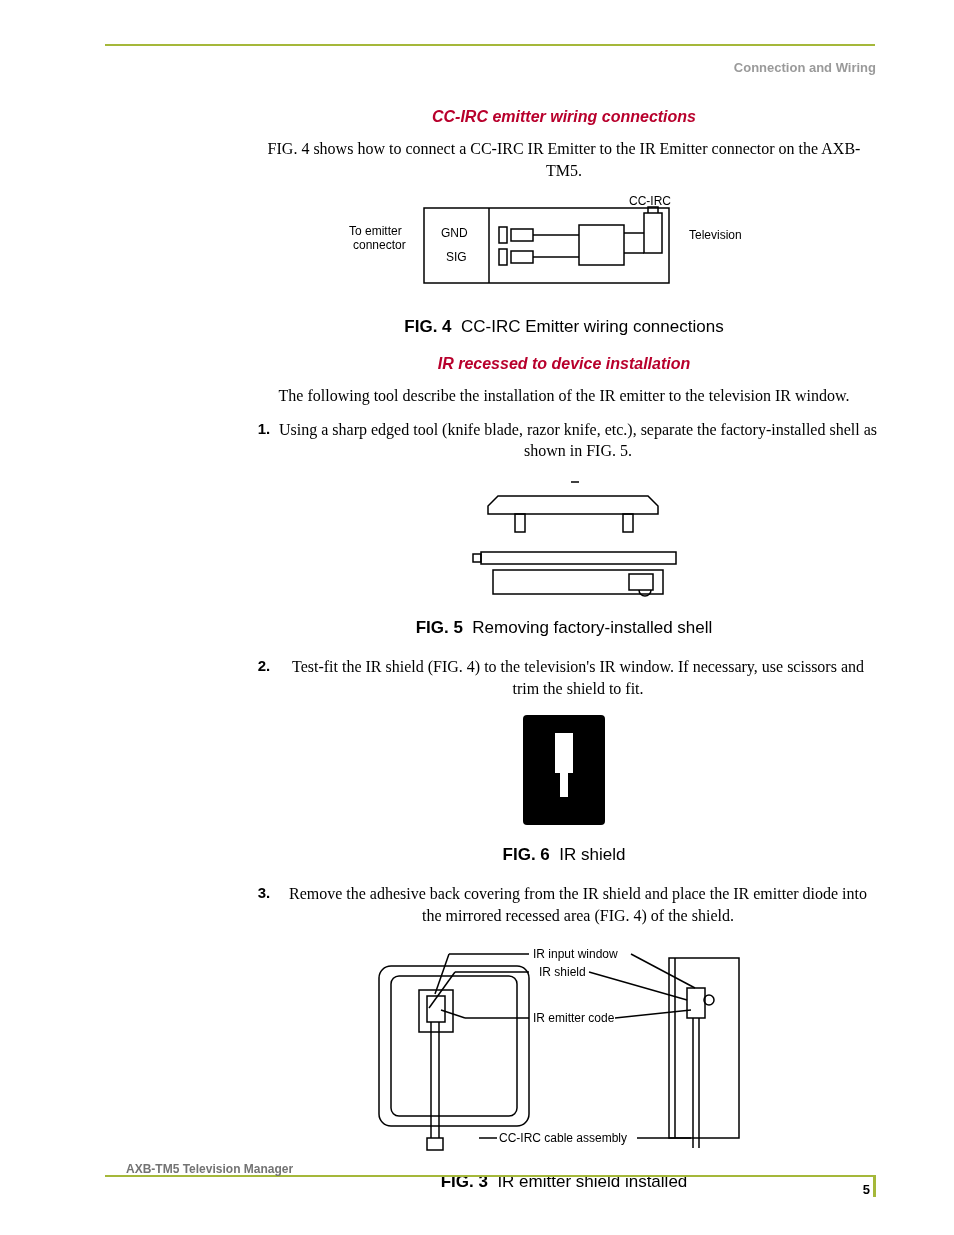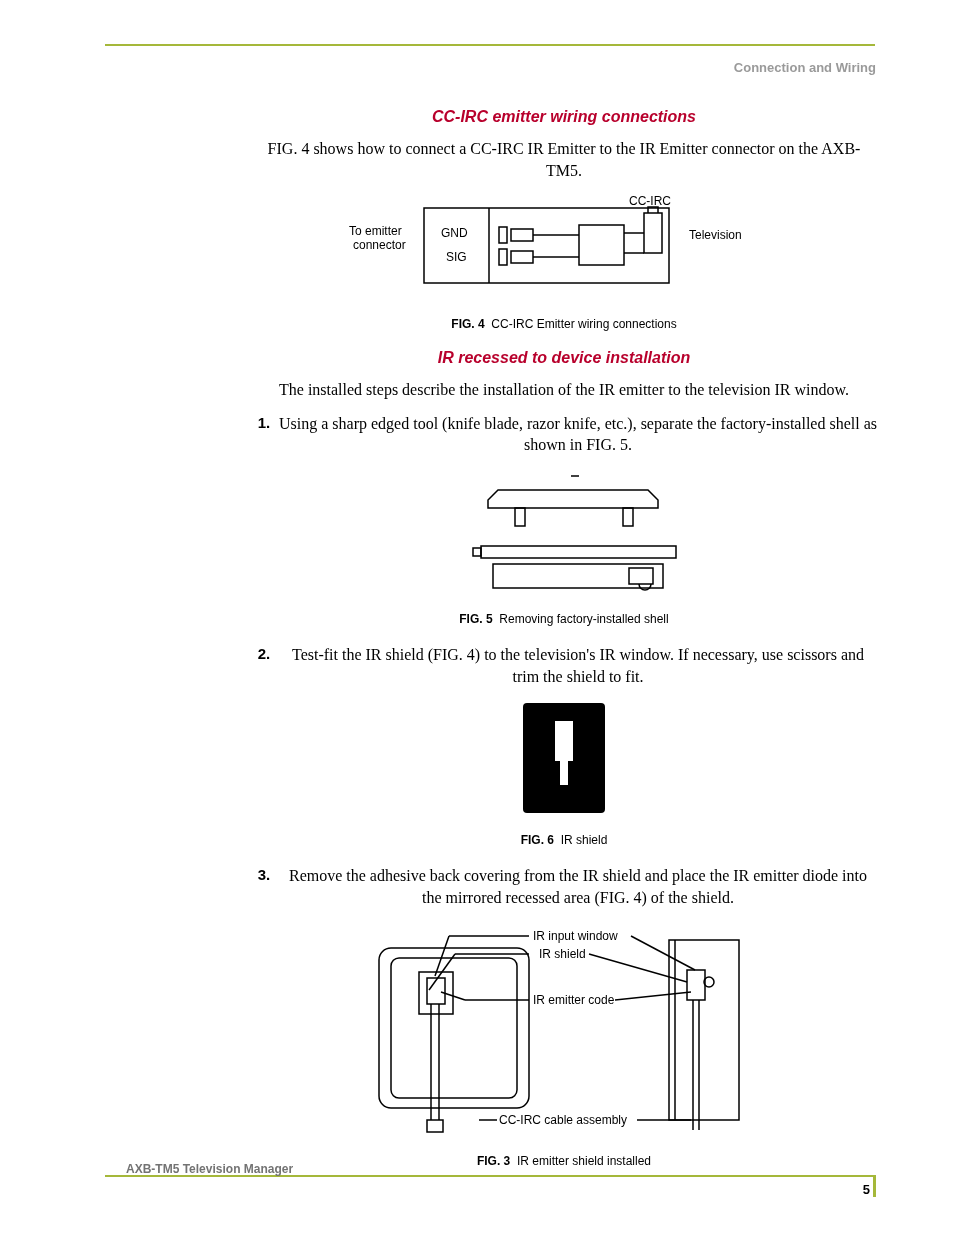--- a/index.html
+++ b/index.html
@@ -5,21 +5,21 @@
   * { box-sizing: border-box; margin: 0; padding: 0; }
   html, body { width: 954px; height: 1235px; background: #fff; font-family: "Times New Roman", Times, serif; color: #000; }
   .page { position: relative; width: 954px; height: 1235px; }
   .top-rule { position: absolute; left: 105px; top: 44px; width: 770px; height: 2px; background: #a5b83a; }
   .bottom-rule { position: absolute; left: 105px; top: 1175px; width: 770px; height: 2px; background: #a5b83a; }
   .header-text { position: absolute; right: 78px; top: 60px; font-family: Arial, Helvetica, sans-serif; font-size: 13px; font-weight: bold; color: #9a9a9a; }
   .content { position: absolute; left: 250px; top: 108px; width: 628px; text-align: center; }
   .h3 { font-family: Arial, Helvetica, sans-serif; font-weight: bold; font-style: italic; color: #b8002c; font-size: 16px; margin-bottom: 12px; }
   .body-p { font-size: 16px; line-height: 1.35; margin-bottom: 12px; }
   .fig-wrapper { margin: 6px 0 6px 0; }
-  .fig-caption { font-family: Arial, Helvetica, sans-serif; font-size: 12px; color: #000; margin: 10px 0 18px 0; }
+  .fig-caption { font-family: Arial, Helvetica, sans-serif; font-size: 17px; color: #000; margin: 10px 0 18px 0; }
   .fig-caption b { font-weight: bold; }
   ol.steps { list-style: none; margin: 0 0 12px 0; padding: 0; }
   ol.steps > li { display: flex; margin-bottom: 10px; font-size: 16px; line-height: 1.35; }
   ol.steps > li .num { width: 28px; flex: 0 0 28px; font-family: Arial, Helvetica, sans-serif; font-weight: bold; font-size: 15px; }
   ol.steps > li .txt { flex: 1; }
   .footer-left { position: absolute; left: 126px; top: 1162px; font-family: Arial, Helvetica, sans-serif; font-size: 12px; font-weight: bold; color: #737373; }
   .footer-right { position: absolute; right: 84px; top: 1182px; font-family: Arial, Helvetica, sans-serif; font-size: 13px; font-weight: bold; color: #000; }
   .right-bar { position: absolute; right: 78px; top: 1175px; width: 3px; height: 22px; background: #a5b83a; }
   svg text { font-family: Arial, Helvetica, sans-serif; }
 </style>
@@ -61,21 +61,21 @@
         <text x="97" y="68" font-size="12">SIG</text>
         <text x="280" y="12" font-size="12">CC-IRC</text>
         <text x="340" y="46" font-size="12">Television</text>
       </svg>
     </div>
     <div class="fig-caption">
       <b>FIG. 4</b>&nbsp;&nbsp;<span>CC-IRC Emitter wiring connections</span>
     </div>
 
     <div class="h3">IR recessed to device installation</div>
-    <p class="body-p">The installed steps describe the installation of the IR emitter to the television IR window.</p>
+    <p class="body-p">The following tool describe the installation of the IR emitter to the television IR window.</p>
 
     <ol class="steps">
       <li>
         <span class="num">1.</span>
         <span class="txt">Using a sharp edged tool (knife blade, razor knife, etc.), separate the factory-installed shell as shown in FIG. 5.</span>
       </li>
     </ol>
 
     <div class="fig-wrapper" style="margin-left:28px;">
       <svg width="230" height="130" viewBox="0 0 230 130">

